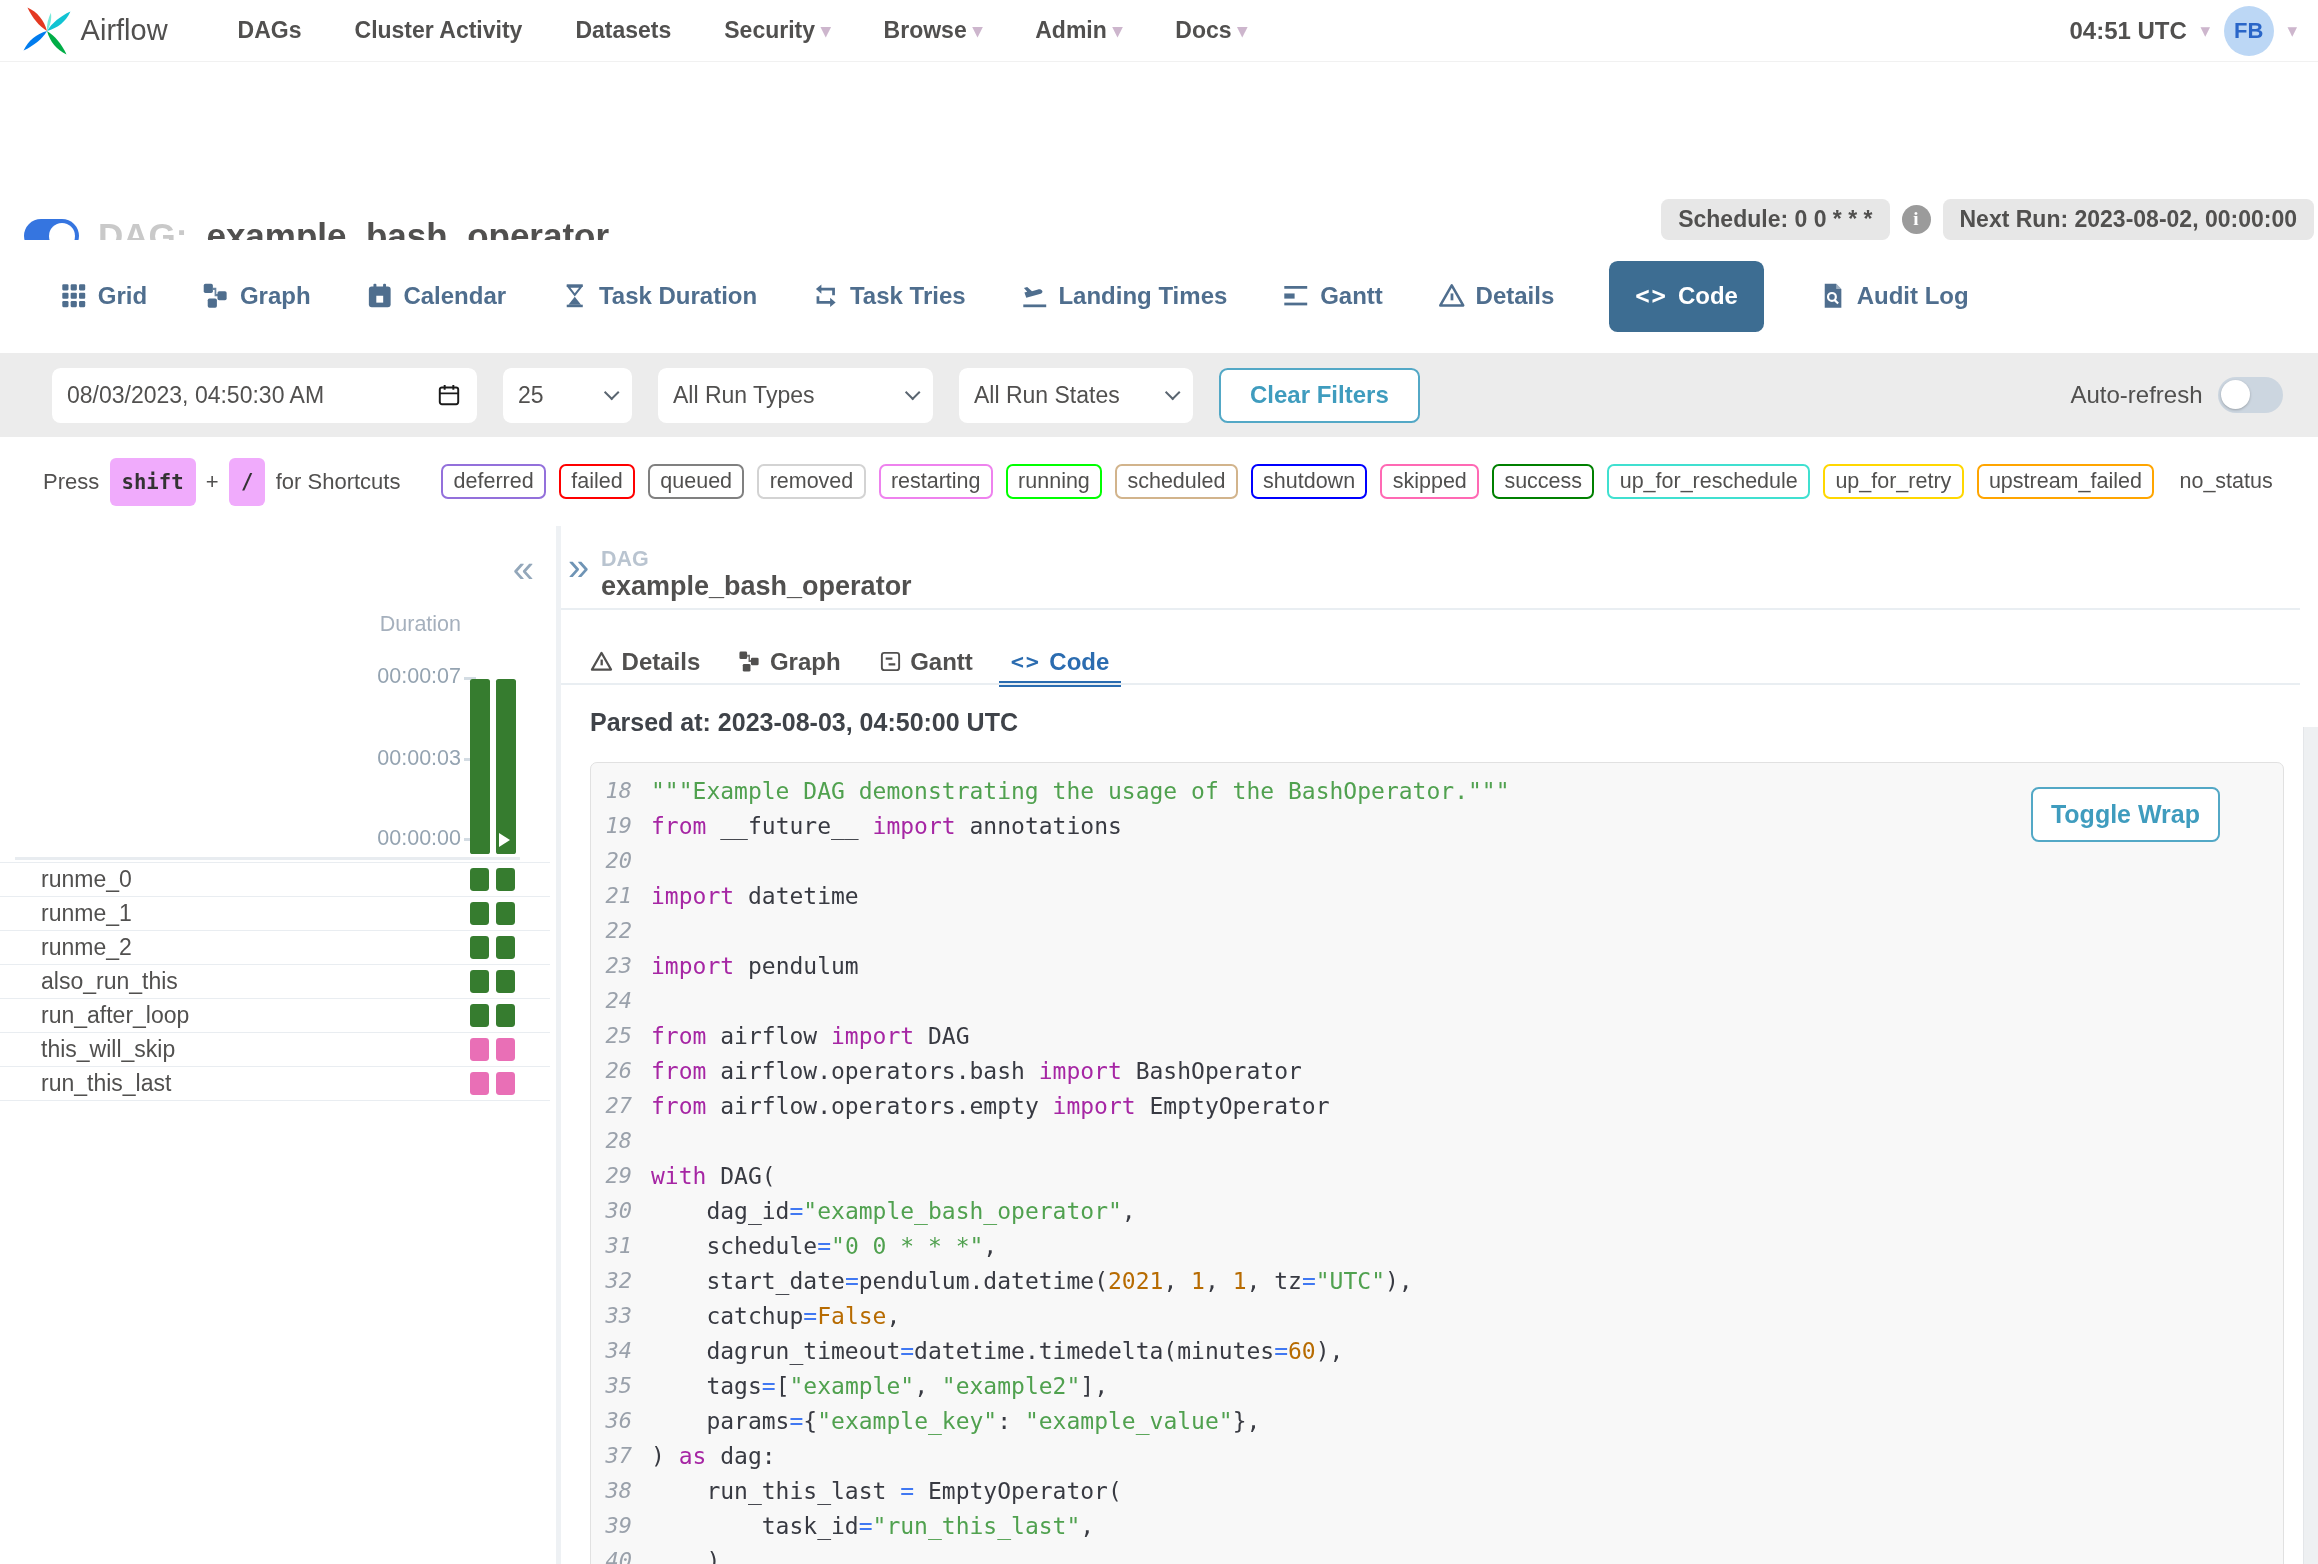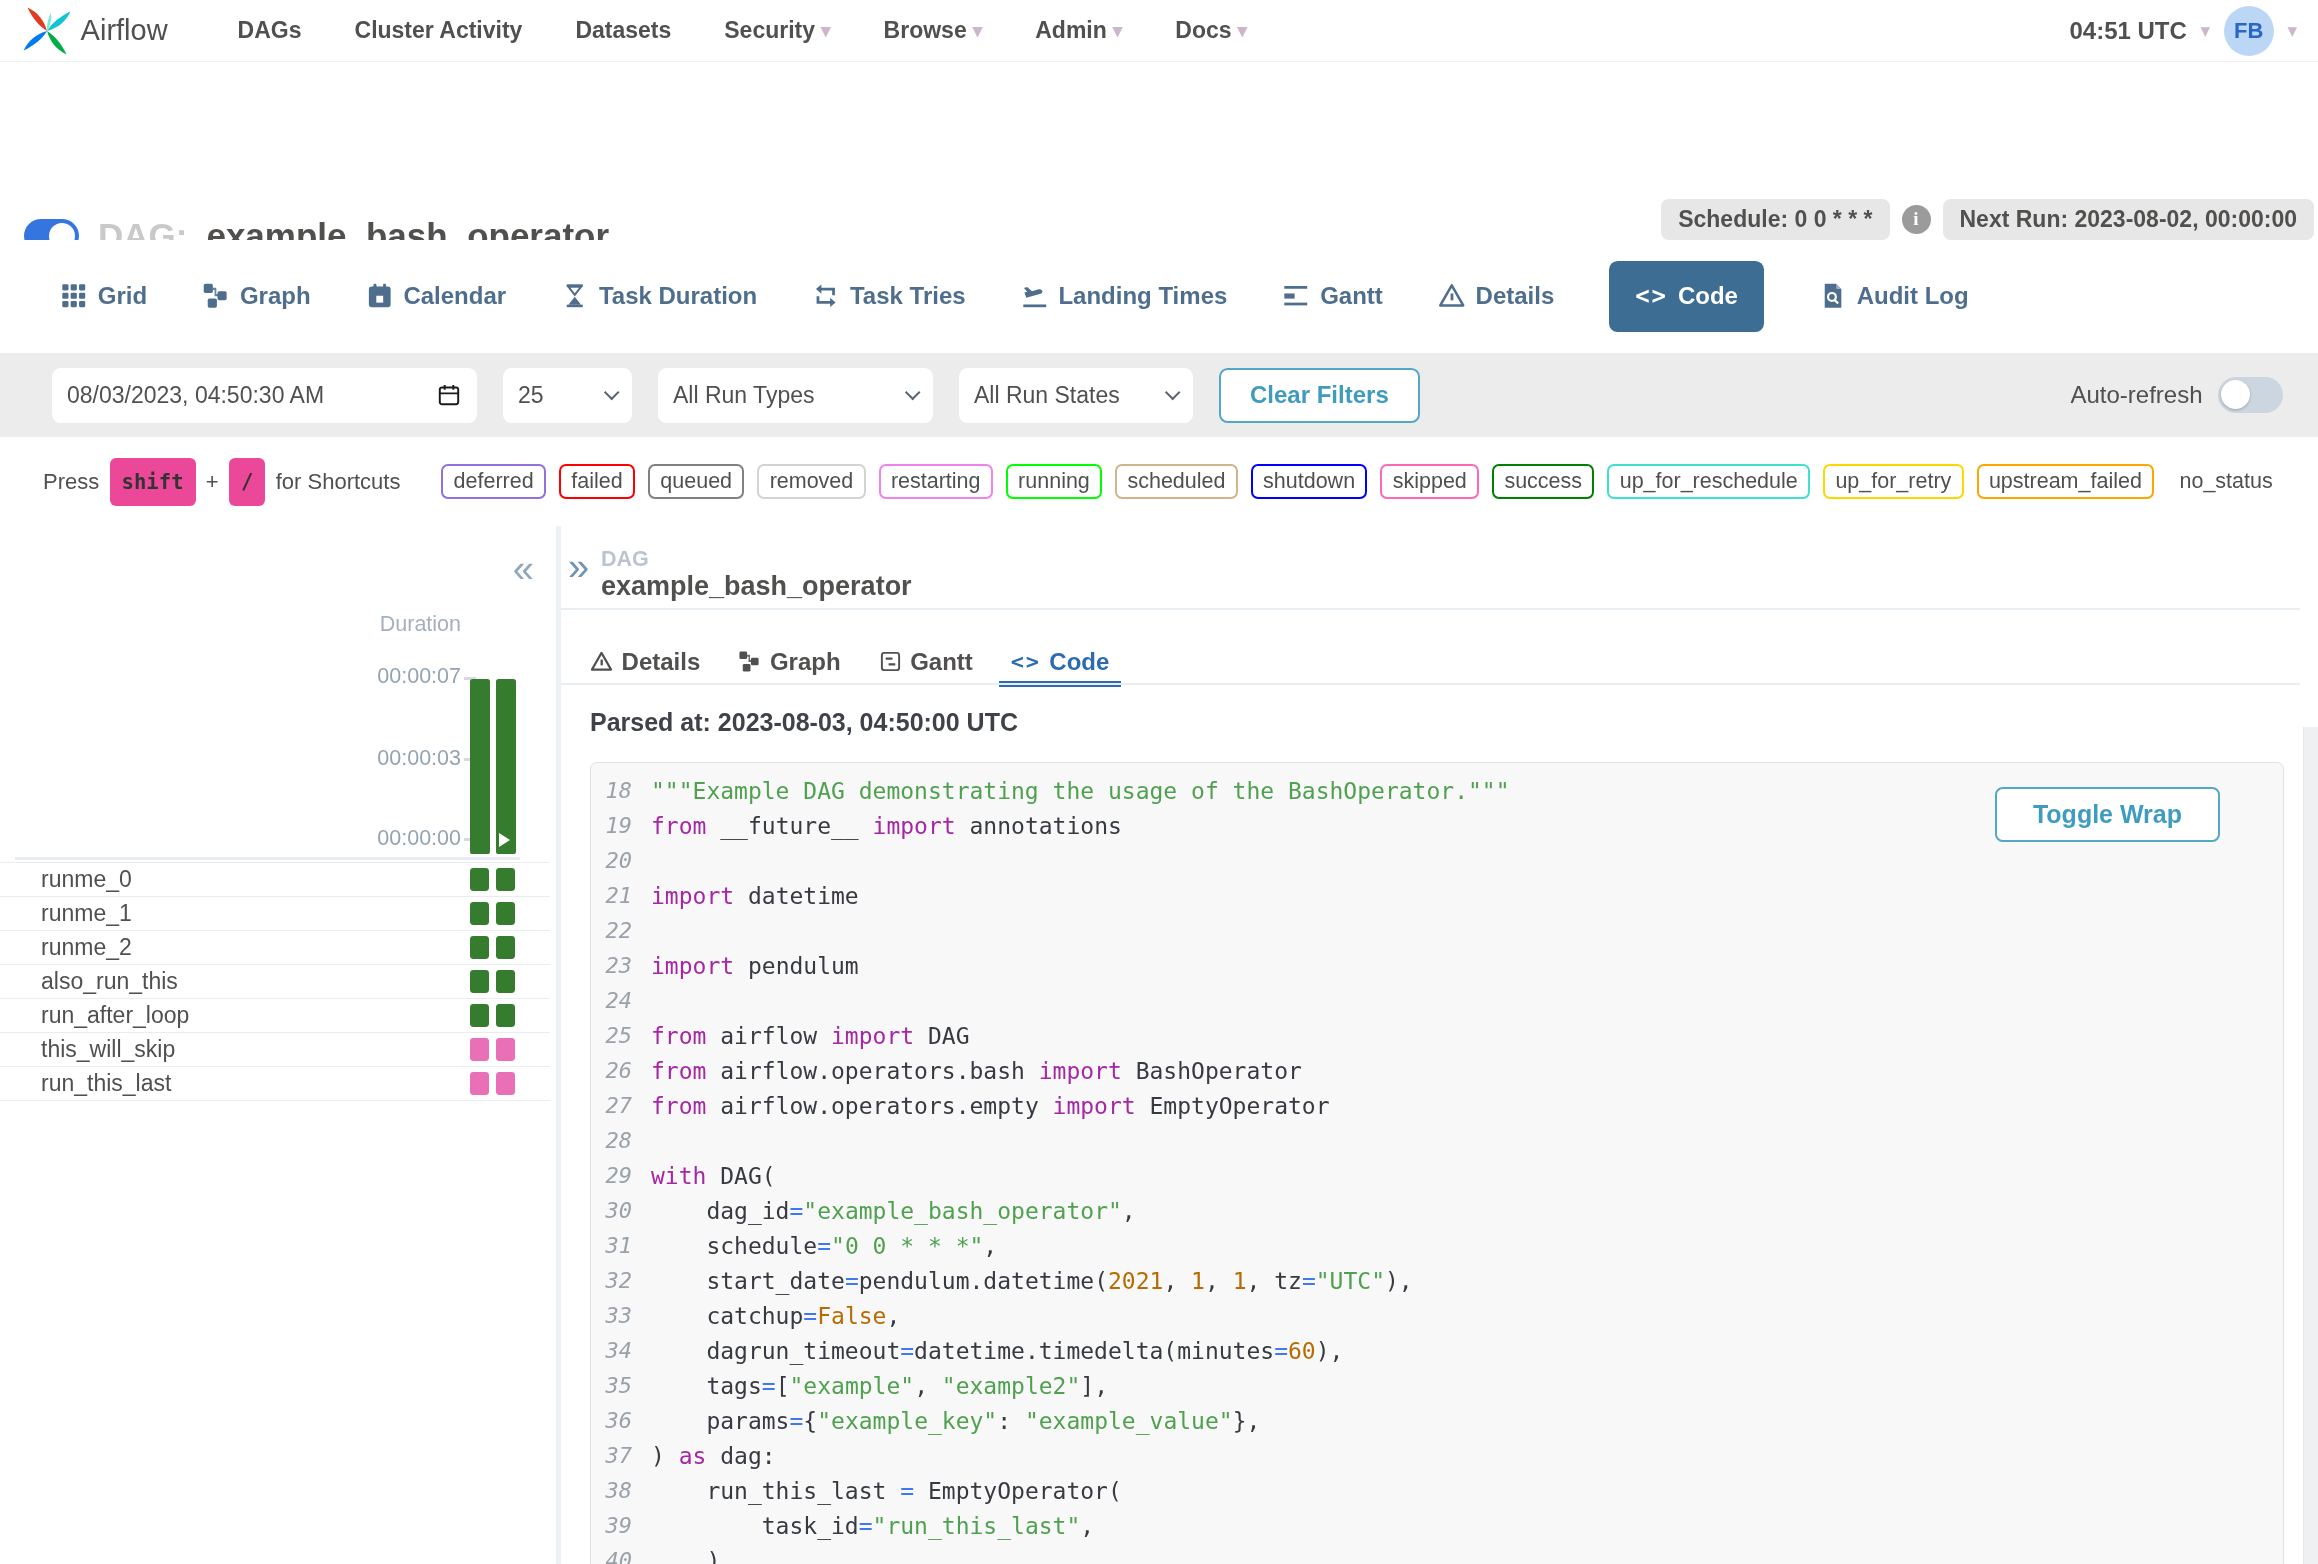--- a/index.html
+++ b/index.html
@@ -53,21 +53,21 @@
     font-size:24px;font-weight:700;padding:0 29px;display:flex;align-items:center;cursor:pointer;}
   .autorefresh{margin-left:auto;margin-right:36px;display:flex;align-items:center;gap:15.5px;}
   .autorefresh .lbl{font-size:24px;color:#51504f;}
   .switch-off{width:65px;height:36px;border-radius:18px;background:#ccd6e0;position:relative;cursor:pointer;}
   .switch-off .knob{position:absolute;left:3.4px;top:3.4px;width:29px;height:29px;border-radius:50%;background:#fff;
     box-shadow:0 0.9px 2.6px rgba(0,0,0,.25);}
   
   .legendrow{position:absolute;left:0;top:437px;width:2319px;height:89px;background:#fff;
     border-bottom:1.7px solid #e9e9e9;display:flex;align-items:center;}
   .shortcuts{margin-left:43px;font-size:22px;color:#51504f;display:flex;align-items:center;gap:10.3px;}
-  kbd{font-family:"DejaVu Sans Mono",monospace;background:#ec4899;border-radius:6px;
+  kbd{font-family:"DejaVu Sans Mono",monospace;background:#f0abfc;border-radius:6px;
     padding:12px 12px;font-size:20.6px;color:#333;font-weight:700;}
   .legend{margin-left:auto;margin-right:34px;display:flex;align-items:center;gap:13px;justify-content:center;}
   .lbadge{border:2.6px solid transparent;border-radius:6.9px;background:#fff;padding:2.6px 10.3px;
     font-size:21.5px;color:#51504f;cursor:pointer;}
   .lbadge.noborder{border-color:transparent;cursor:default;}
   
   .main{position:absolute;left:0;top:526px;width:2319px;height:1038px;display:flex;}
   .leftpanel{width:556px;height:100%;position:relative;border-right:5.2px solid #eef1f4;background:#fff;}
   .collapse-left{position:absolute;right:22px;top:24px;font-size:38px;color:#93a7ba;cursor:pointer;line-height:1;}
   .dur-label{position:absolute;right:95px;top:86px;font-size:21.5px;color:#a5b0bd;}
@@ -96,21 +96,21 @@
   .ptab.active{color:#2b6cb0;}
   .ptab.active::after{content:"";position:absolute;left:-12px;right:-12px;bottom:-11px;height:6px;background:#2b6cb0;}
   .ptab .codeglyph{font-family:"DejaVu Sans Mono",monospace;font-weight:700;font-size:22px;letter-spacing:1.7px;}
   .parsedat{position:absolute;left:29px;top:182px;font-size:25px;font-weight:700;color:#3f4349;}
   .codeblock{position:absolute;left:29px;top:236px;width:1694px;height:807px;background:#f8f8f8;
     border:1.7px solid #e1e1e1;border-radius:6.9px 6.9px 0 0;overflow:hidden;padding-top:10.3px;box-sizing:border-box;}
   .cl{height:35px;display:flex;align-items:center;white-space:pre;font-family:"DejaVu Sans Mono",monospace;font-size:23px;}
   .ln{width:41px;text-align:right;margin-right:19px;color:#9aa1ab;font-style:italic;font-size:22px;flex:none;}
   .tk-p{color:#383a42;} .tk-k{color:#a626a4;} .tk-s{color:#50a14f;} .tk-n{color:#b76b01;} .tk-o{color:#4078f2;}
   .wrapbtn{position:absolute;top:24px;right:63px;height:55px;border:2.6px solid #53a8c6;border-radius:7.7px;
-    background:#fff;color:#3f9cbe;font-size:25px;font-weight:700;padding:0 36px;display:flex;align-items:center;cursor:pointer;}
+    background:#fff;color:#3f9cbe;font-size:25px;font-weight:700;padding:0 18px;display:flex;align-items:center;cursor:pointer;}
   .pagescroll{position:absolute;right:0;top:727px;width:14.6px;height:838px;background:#eef0f2;border-left:0.9px solid #e4e6e9;}
   .icon-flex{display:flex;align-items:center;}
 </style>
 </head>
 <body>
 
 <header class="navbar">
   <div class="brand">
     <span class="icon-flex">
       <svg viewBox="0 0 64 64" width="50" height="50">

